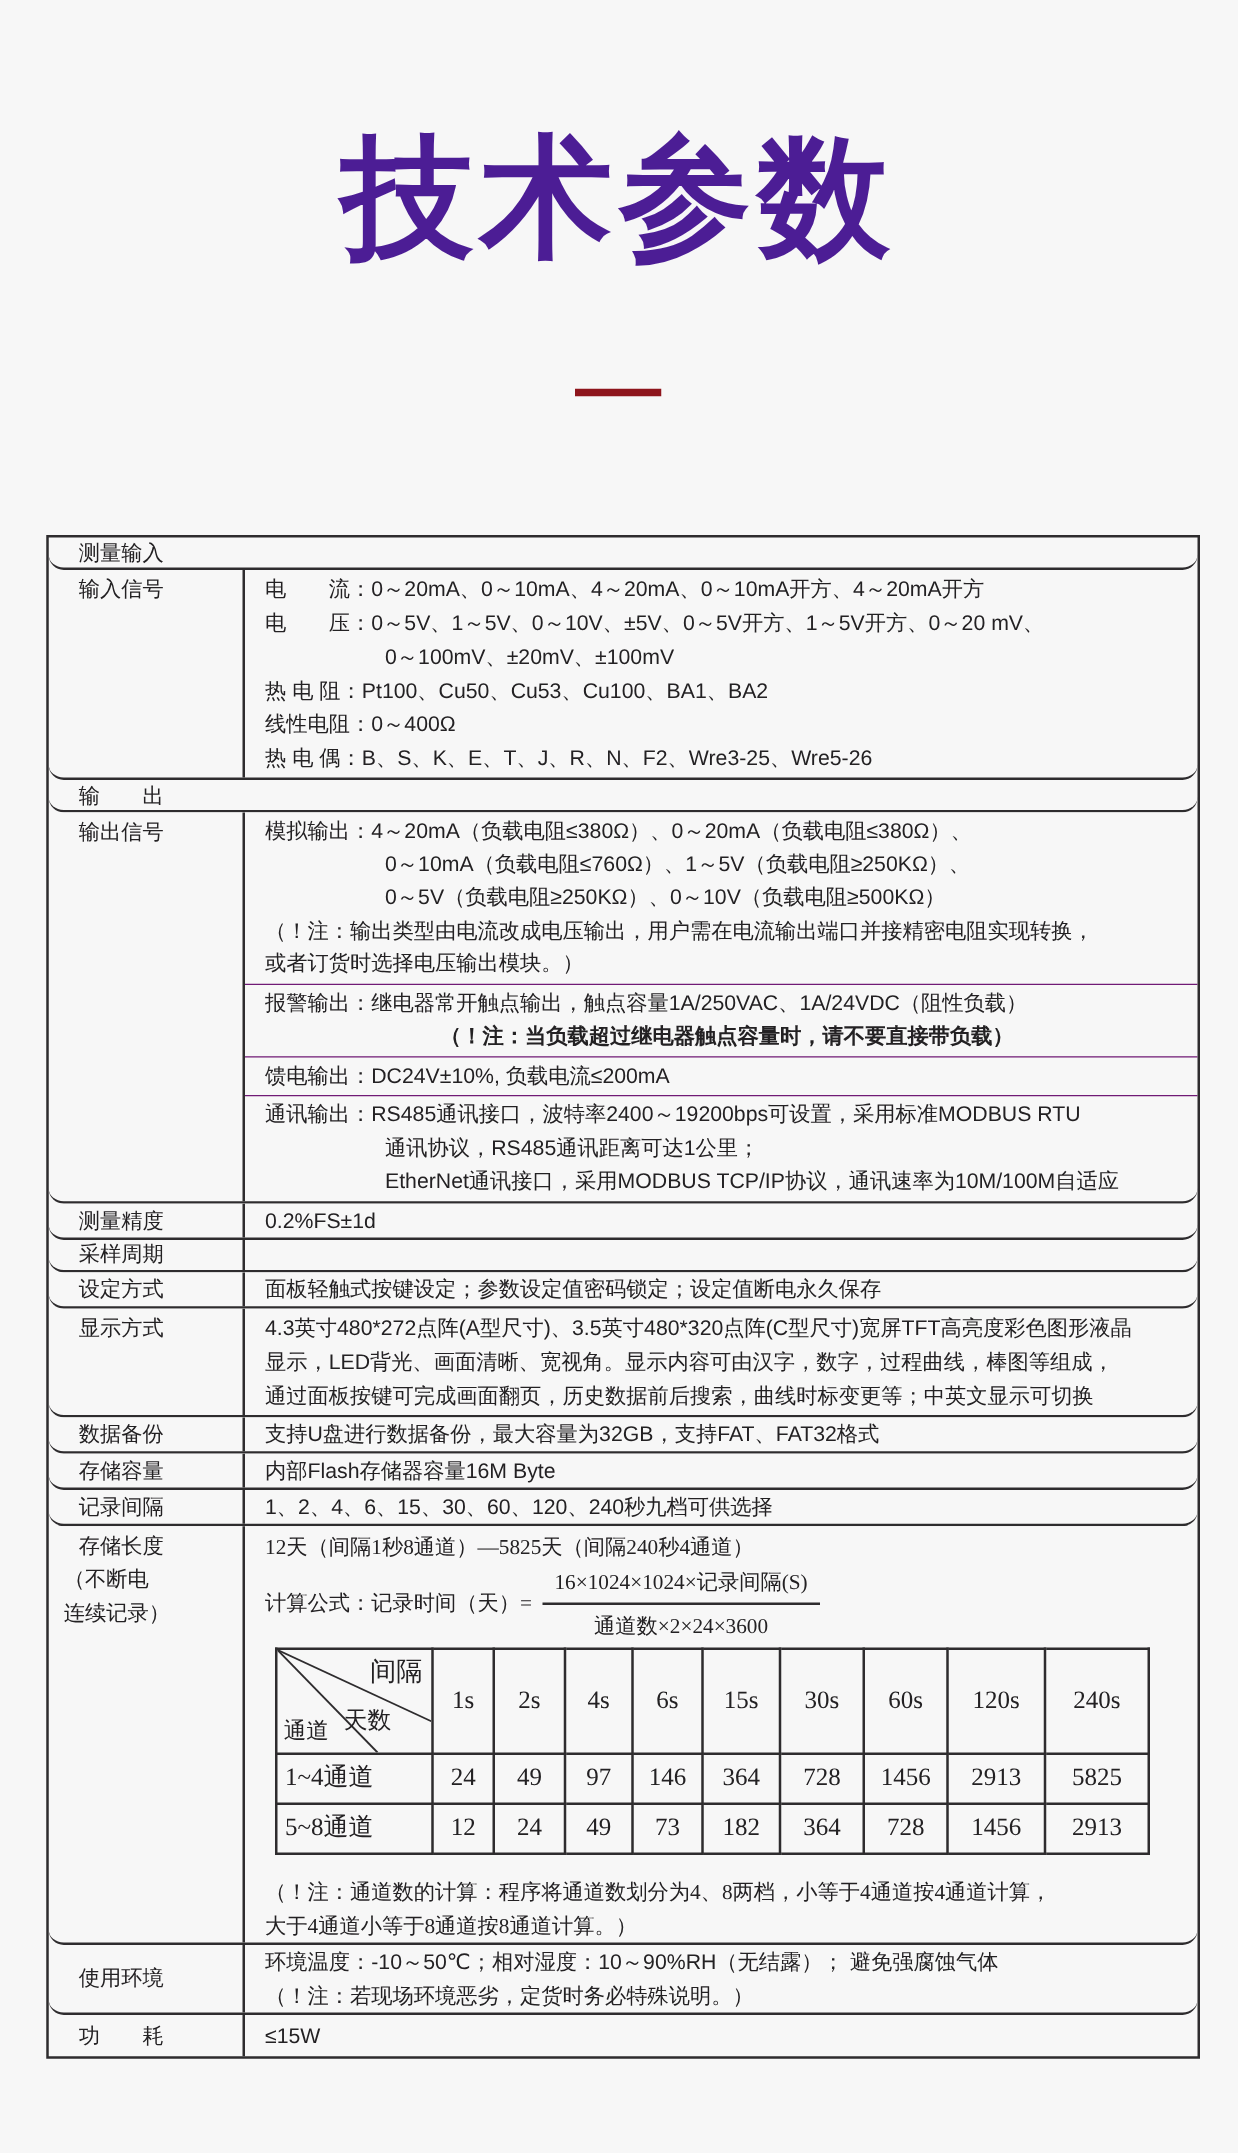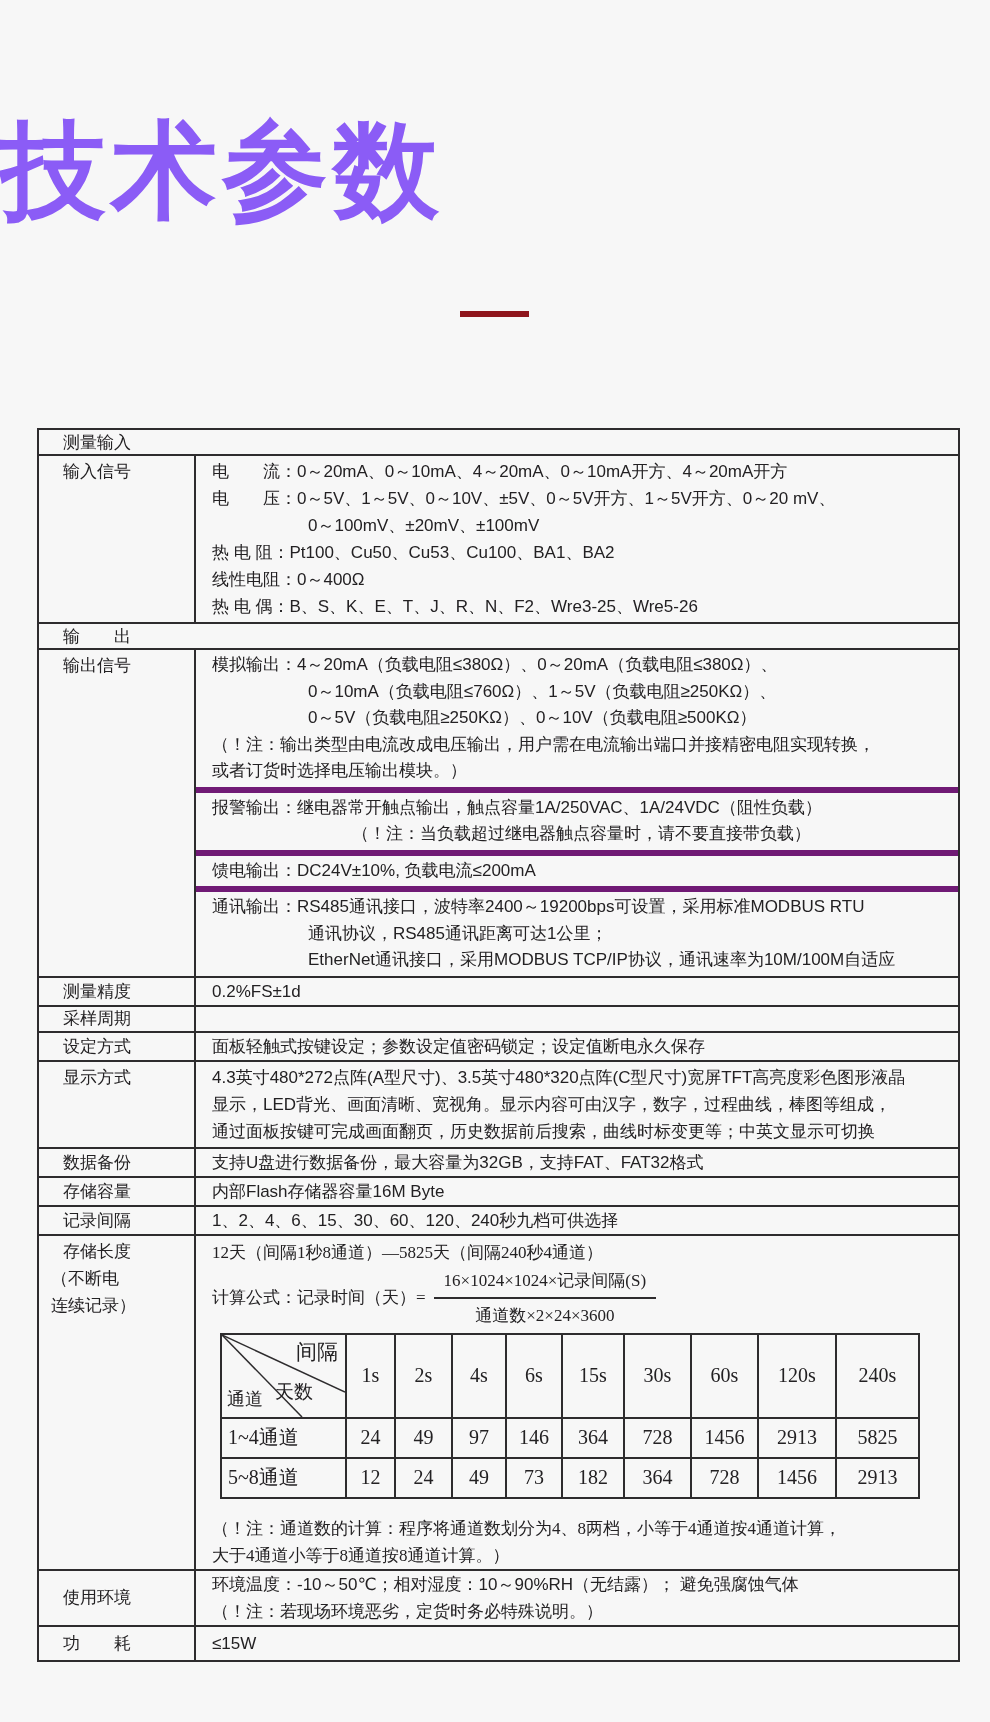--- a/index.html
+++ b/index.html
@@ -8,59 +8,60 @@
     background:#f7f7f7;
     font-family:"Liberation Sans","DejaVu Sans",sans-serif;
     color:#232123;
     position:relative;
     overflow:hidden;
   }
   .page{position:absolute;inset:0;}
 
   
   .title{
-    position:absolute;top:112px;left:0;width:100%;
+    position:absolute;top:100px;left:0;width:100%;
+    text-align:center;
     font-size:106px;font-weight:900;
-    color:#8b5cf6;letter-spacing:5px;line-height:1.1;
+    color:#4c1d95;letter-spacing:5px;line-height:1.1;
   }
   .underline{
     position:absolute;top:311px;left:460px;
     width:69px;height:6px;
   }
 
   
   .tbl{
     position:absolute;left:37px;top:428px;width:919px;
     border:2px solid #2e2c2e;
     background:transparent;
     font-size:17px;
   }
-  .row{display:flex;border-bottom:2px solid #2e2c2e;}
+  .row{display:flex;border-bottom:2px solid #2e2c2e;border-radius:12px;}
   .row:last-child{border-bottom:none;}
   .cell-full{
     flex:1;display:flex;align-items:center;
     padding-left:24px;
   }
   .lbl{
     flex:0 0 131px;width:131px;
     border-right:2px solid #2e2c2e;
     padding-left:24px;box-sizing:content-box;
   }
   .lbl.center{display:flex;align-items:center;}
   .lbl.top{padding-top:2px;line-height:27px;}
   .val{flex:1;min-width:0;padding-left:16px;line-height:27px;}
   .val.center{display:flex;align-items:center;padding-top:0;}
   .val.pad{padding-top:2px;padding-bottom:2px;}
   .line{white-space:nowrap;}
   .ind{padding-left:96px;}
-  .ind-note{padding-left:140px;}
+  .ind-note{padding-left:140px;font-weight:bold;}
 
   
   .val.stack{padding:0;}
-  .sub{padding:2px 0 2px 16px;border-bottom:6px solid #701a75;line-height:26.5px;}
+  .sub{padding:2px 0 2px 16px;border-bottom:1px solid #701a75;line-height:26.5px;}
   .sub:last-child{border-bottom:none;}
 
   
   .storage-val{flex:1;min-width:0;padding:3px 16px 0 16px;line-height:27px;font-family:Liberation Serif, serif;}
   .formula{display:flex;align-items:center;margin-top:3px;height:58px;}
   .frac{display:inline-flex;flex-direction:column;text-align:center;margin-left:8px;}
   .frac .num{padding:0 10px 3px;border-bottom:2px solid #2e2c2e;}
   .frac .den{padding:3px 10px 0;}
   .notes{margin-top:16px;}
 

